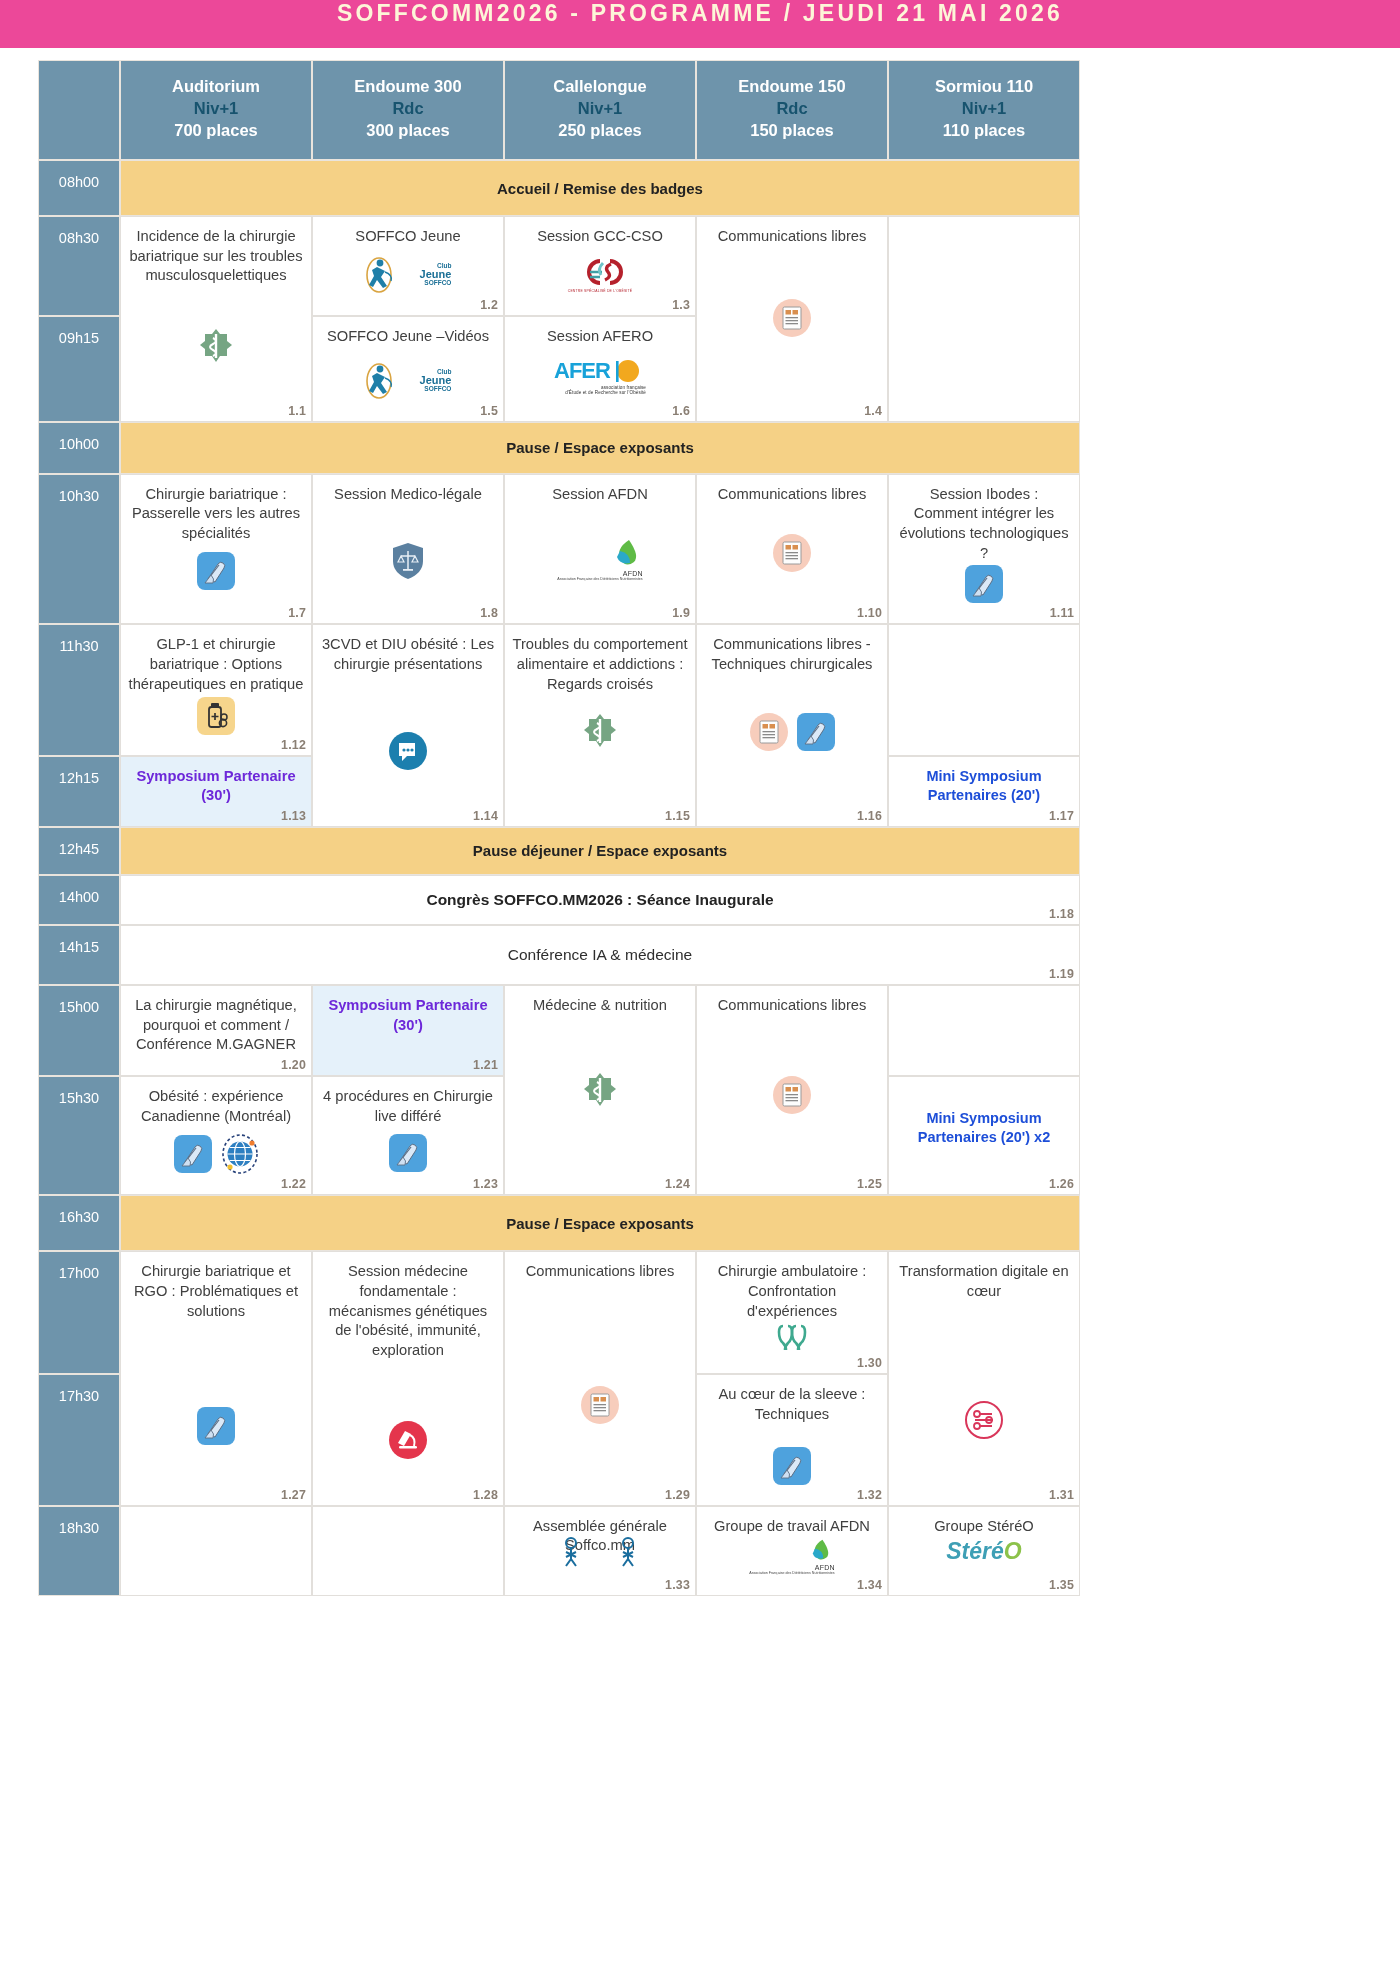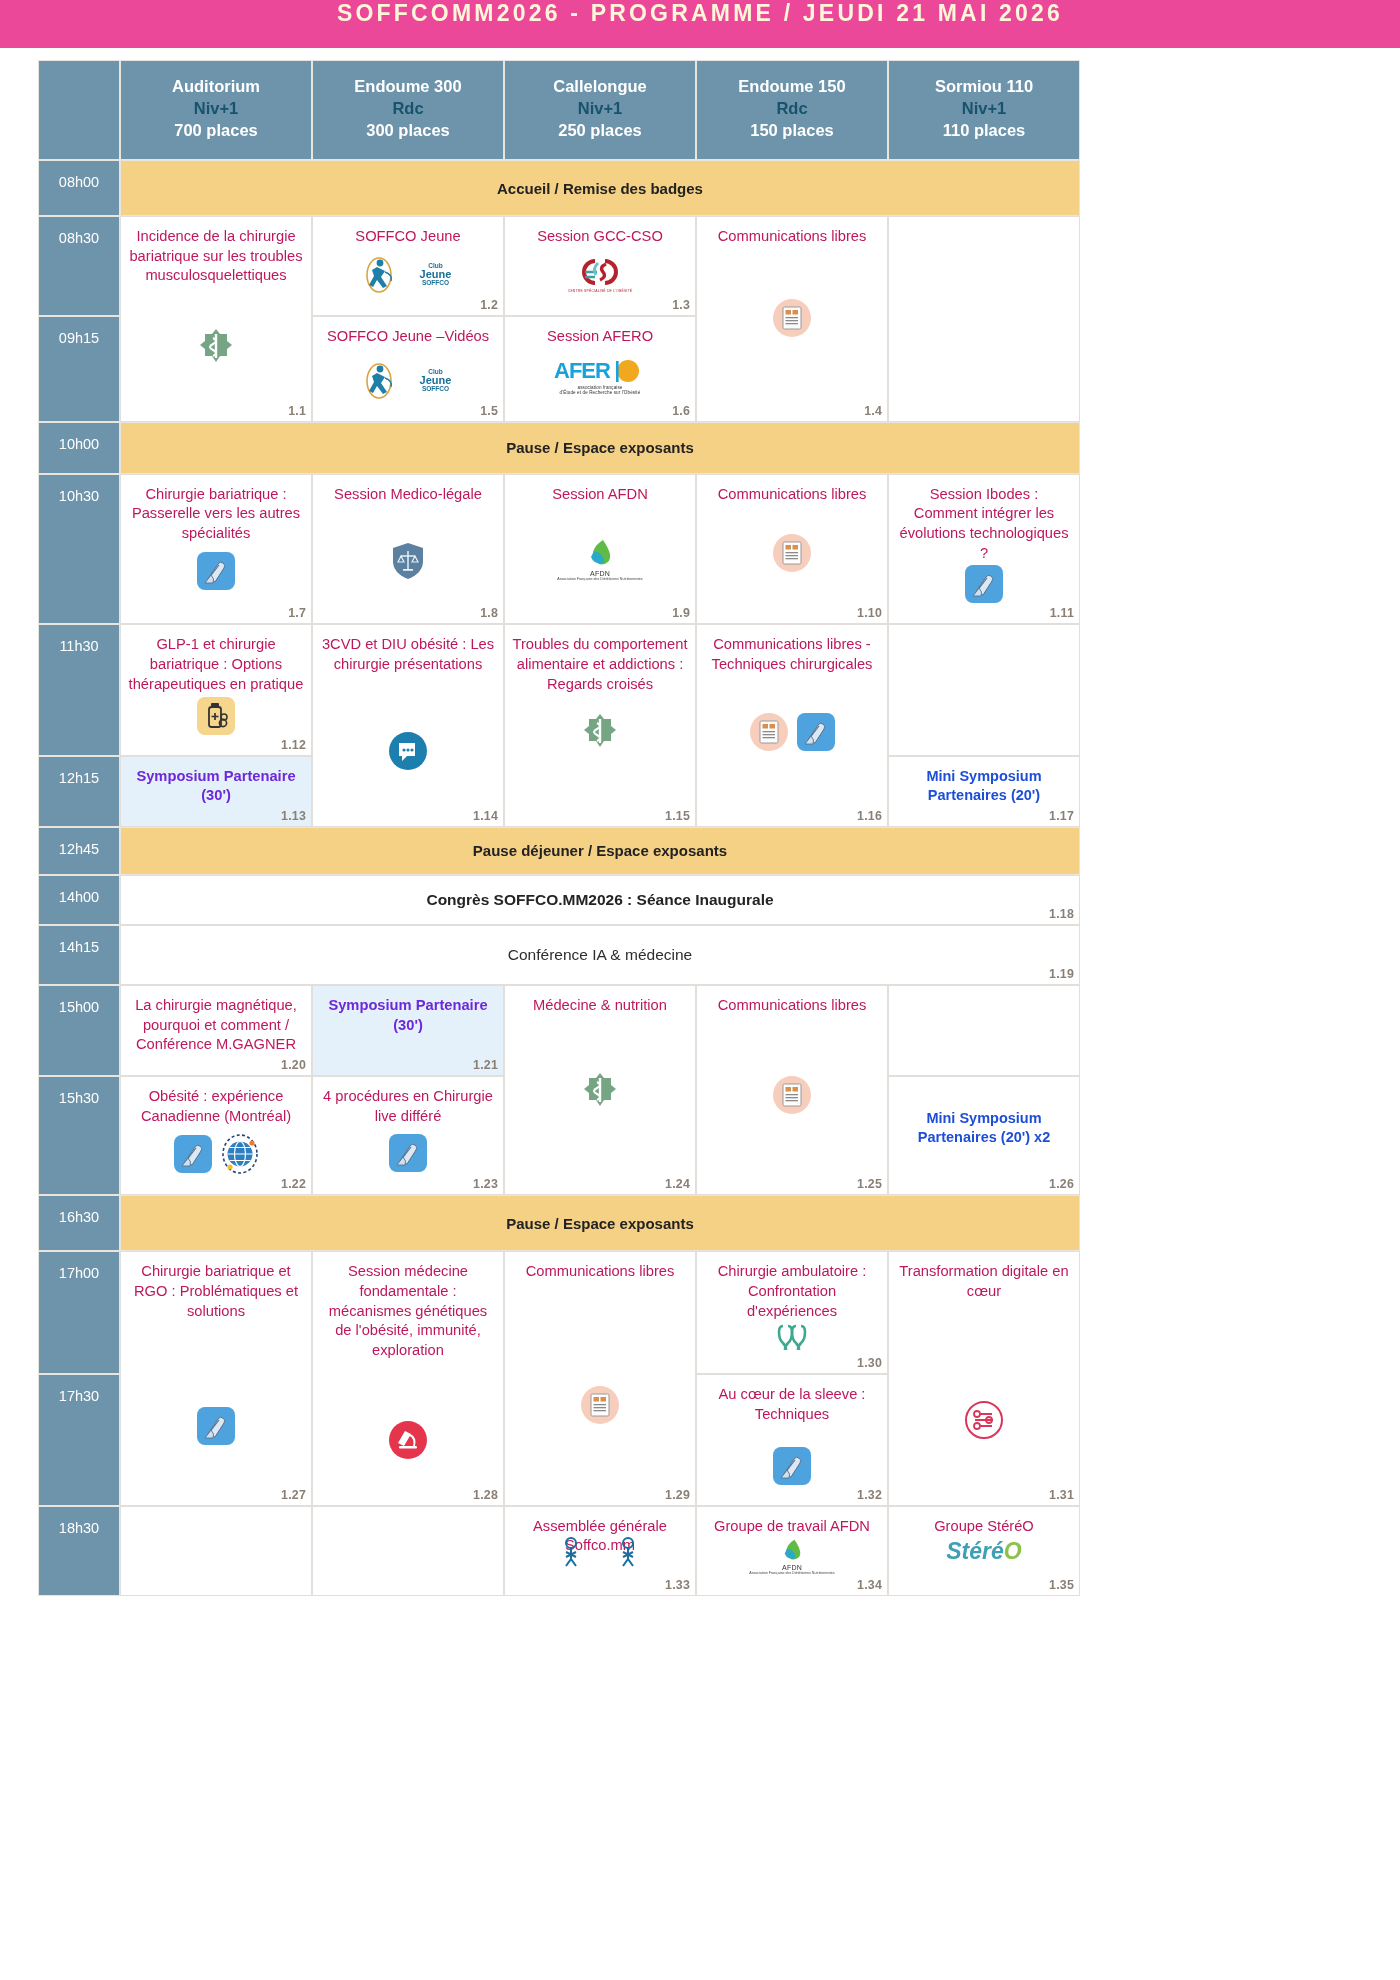--- a/index.html
+++ b/index.html
@@ -82,21 +82,21 @@
     border: 1px solid #e2dfdb;
     vertical-align: top;
     position: relative;
     padding: 10px 7px 20px 7px;
     text-align: center;
   }
   td.cell.empty { padding: 0; }
 
   .ctitle {
     font-size: 14.7px;
-    color: #be185d;
+    color: #404040;
     line-height: 1.34;
     text-align: center;
   }
   .ctitle.symp {
     color: #6d28d9;
     font-weight: bold;
   }
   .ctitle.mini {
     color: #1d4ed8;
     font-weight: bold;
@@ -149,21 +149,21 @@
   }
   .ico-circ {
     width: 38px; height: 38px; border-radius: 50%;
     display: inline-flex; align-items: center; justify-content: center;
   }
   .bg-blue  { background: #4ea2dd; }
   .bg-peach { background: #f7cdbc; }
   .bg-gold  { background: #f6d58c; }
 
   
-  .logo-box { display: inline-flex; flex-direction: column; align-items: center; }
+  .logo-box { display: inline-flex; flex-direction: column; align-items: flex-end; }
   .logo-cjs  { font-size: 8.5px; color: #1a6f96; font-weight: bold; line-height: 1.0; text-align: left; }
   .logo-afero-sub { font-size: 4.6px; color: #333; letter-spacing: .1px; }
   .logo-afdn-sub  { font-size: 7px; color: #333; letter-spacing: .2px; }
   .logo-afdn-tiny { font-size: 3.6px; color: #444; }
   .logo-cso-sub { font-size: 3.4px; color: #b5212c; letter-spacing: .2px; }
   .logo-stereo { font-size: 23px; color: #3e9fb5; font-style: italic; font-weight: bold; }
   .logo-stereo .o { color: #8cc24a; }
 </style>
 </head>
 <body>

